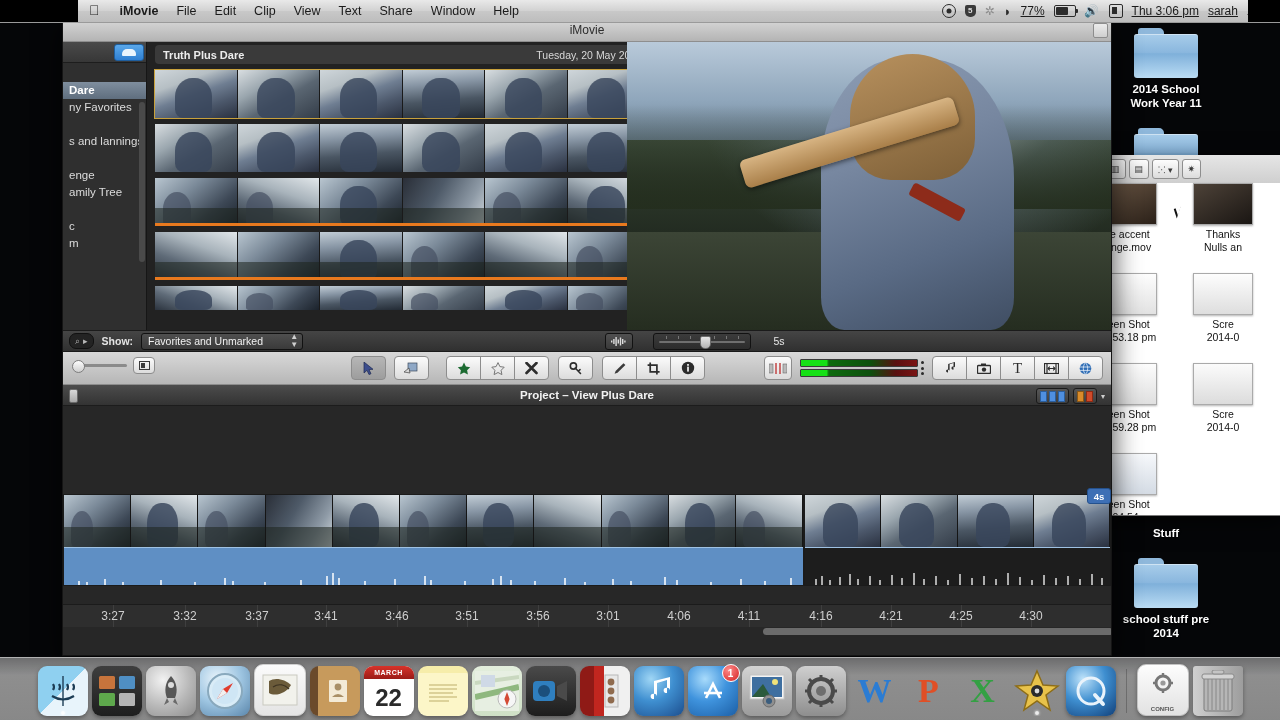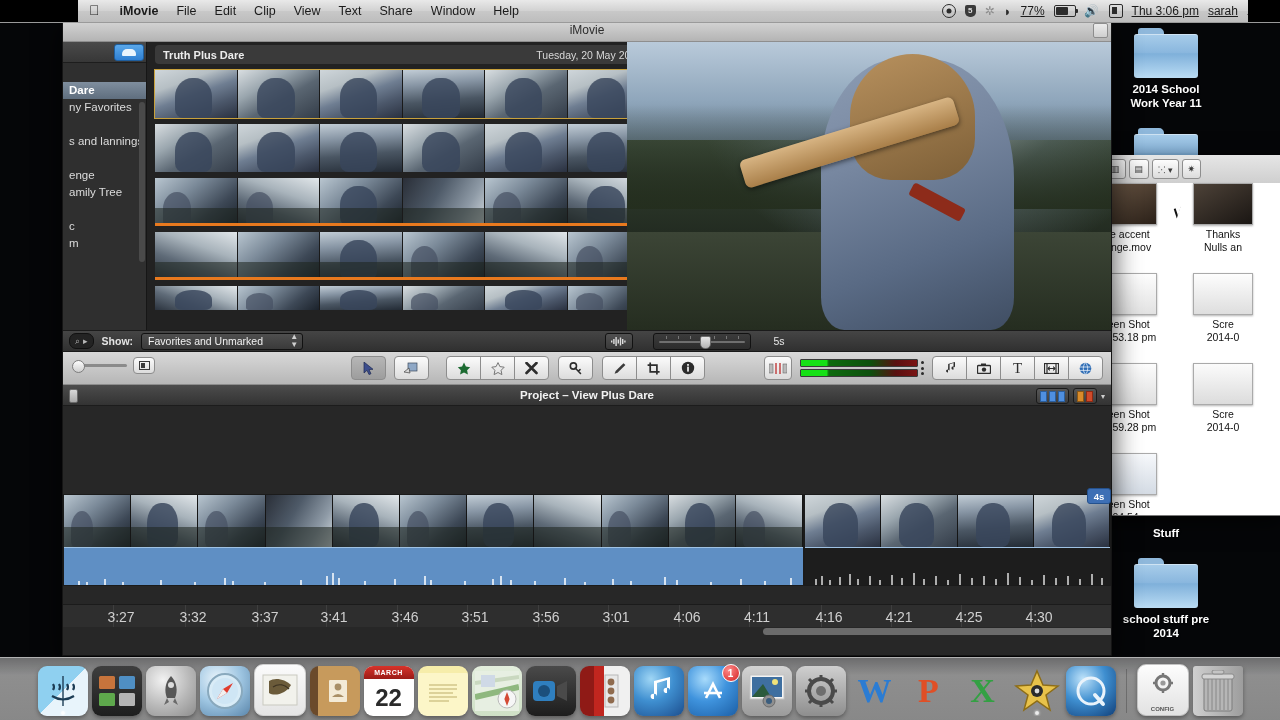--- a/index.html
+++ b/index.html
@@ -215,21 +215,21 @@
   .tlaudio{position:absolute;left:0;right:0;top:52px;bottom:0;background:#5f8fc4;
      border-top:1px solid #9fc2e4;}
   .tlaudio.dark{background:#1d1d1d;}
   .wave{position:absolute;left:0;right:0;bottom:0;height:18px;}
   .wave i{position:absolute;bottom:0;width:2px;background:rgba(255,255,255,.75);}
   .tlaudio.dark .wave i{background:rgba(210,210,210,.8);}
 
   .ruler{position:absolute;left:0;right:0;top:198px;height:22px;background:#2e2e2e;
      border-top:1px solid #1b1b1b;}
   .tick{position:absolute;top:0;width:1px;height:22px;background:#3f3f3f;}
-  .tlabel{position:absolute;top:4px;font-size:14px;color:#cfcfcf;transform:translateX(-50%);margin-left:8px;}
+  .tlabel{position:absolute;top:4px;font-size:12px;color:#cfcfcf;transform:translateX(-50%);}
   .tl-highlight{position:absolute;top:198px;height:22px;background:rgba(255,255,255,.07);}
   .tl-hscroll{position:absolute;left:700px;top:222px;width:350px;height:7px;background:#6b6b6b;border-radius:4px;}
   .badge4s{position:absolute;left:1024px;top:82px;width:22px;height:14px;border-radius:3px;
      background:#3d6fb5;border:1px solid #24518d;color:#fff;font-size:9.5px;font-weight:bold;
      display:flex;align-items:center;justify-content:center;z-index:8;}
 
   
   .dock{position:absolute;left:0;bottom:0;width:1280px;height:62px;z-index:50;
      background:linear-gradient(to bottom,rgba(195,195,195,.55) 0%,rgba(172,172,172,.82) 28%,rgba(150,150,150,.9) 100%);
      border-top:1px solid rgba(255,255,255,.35);display:flex;align-items:flex-end;justify-content:center;}

